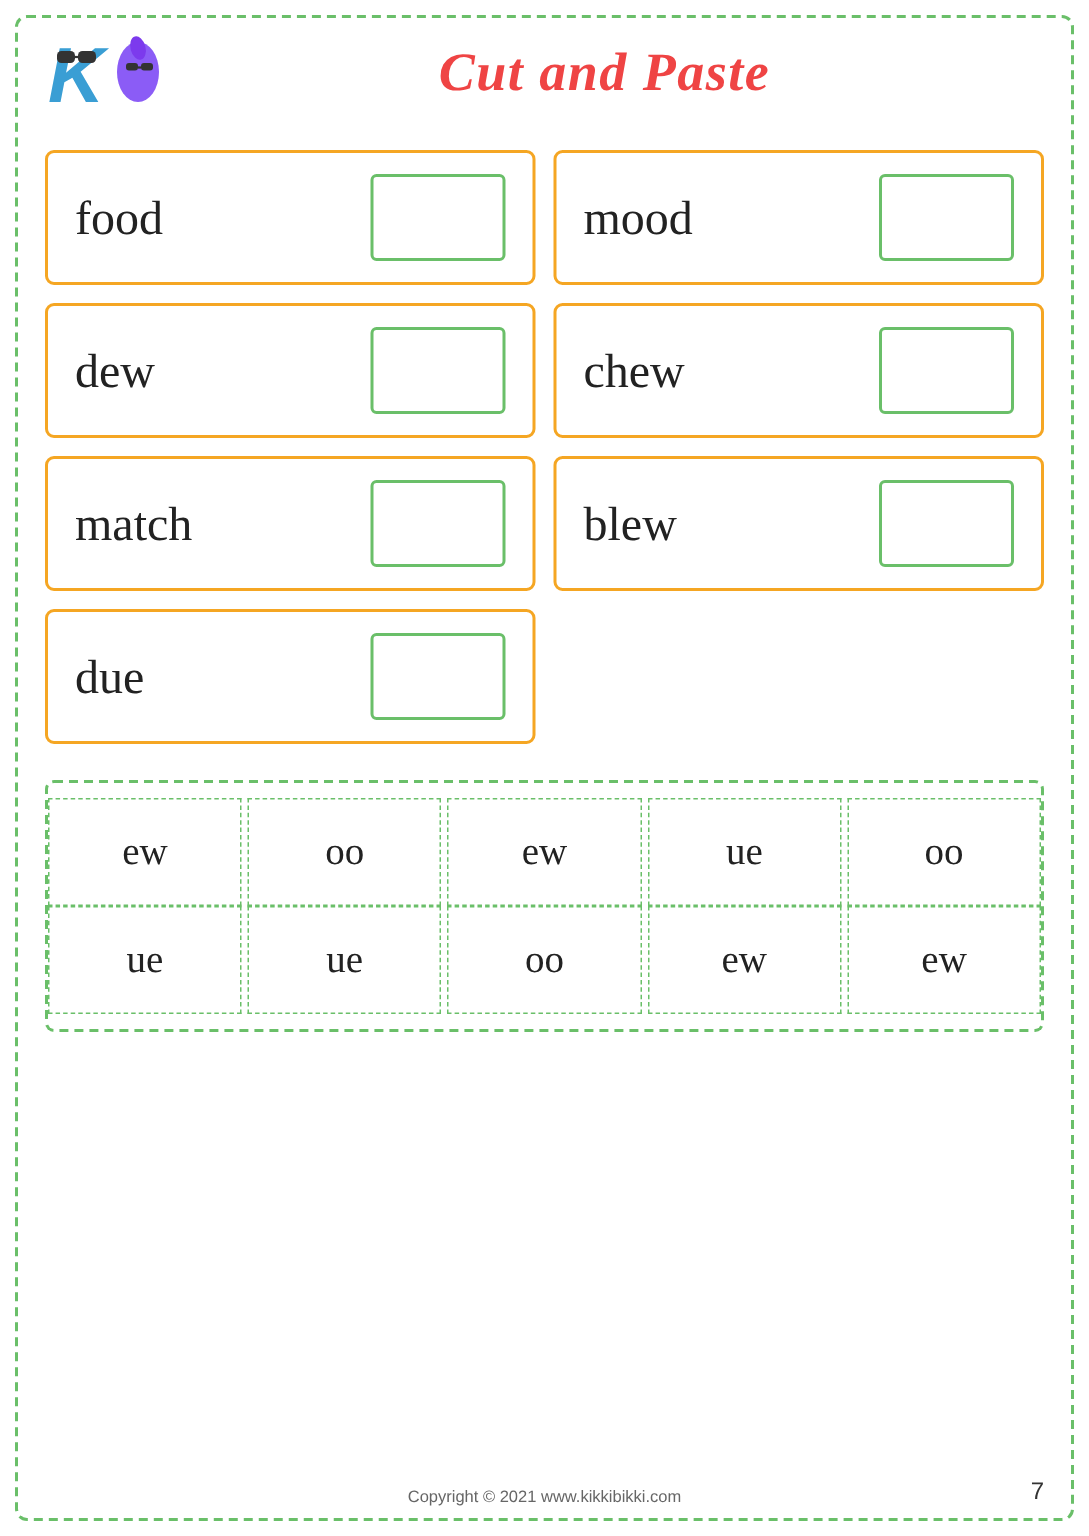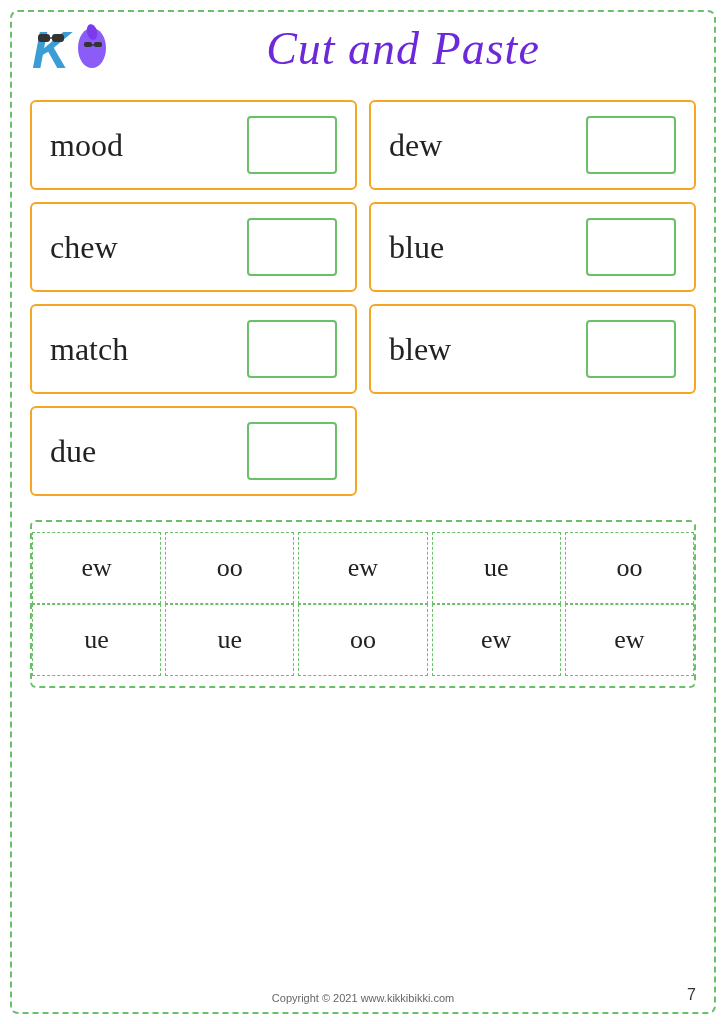--- a/index.html
+++ b/index.html
@@ -29,24 +29,24 @@
       align-items: center;
       padding: 18px 30px 8px 30px;
     }
 
     .header-text {
       flex: 1;
       text-align: center;
     }
 
     .title {
-      font-size: 46px;
-      color: #6d28d9;
+      font-size: 36px;
+      color: #ef4444;
       font-style: italic;
-      font-weight: normal;
+      font-weight: bold;
       letter-spacing: 1px;
     }
 
     .subtitle {
       font-size: 14px;
       color: #444;
       margin-top: 2px;
     }
 
     .words-grid {
@@ -157,37 +157,37 @@
   </div>
 
   <div class="header-text">
     <div class="title">Cut and Paste</div>
   </div>
 </div>
 
 <div class="words-grid">
 
   <div class="word-card">
+    <span class="word-text">food</span>
+    <div class="answer-box"></div>
+  </div>
+  <div class="word-card">
     <span class="word-text">mood</span>
     <div class="answer-box"></div>
   </div>
 
   <div class="word-card">
     <span class="word-text">dew</span>
     <div class="answer-box"></div>
   </div>
   <div class="word-card">
     <span class="word-text">chew</span>
     <div class="answer-box"></div>
   </div>
 
-  <div class="word-card">
-    <span class="word-text">blue</span>
-    <div class="answer-box"></div>
-  </div>
   <div class="word-card">
     <span class="word-text">match</span>
     <div class="answer-box"></div>
   </div>
 
   <div class="word-card">
     <span class="word-text">blew</span>
     <div class="answer-box"></div>
   </div>
 

